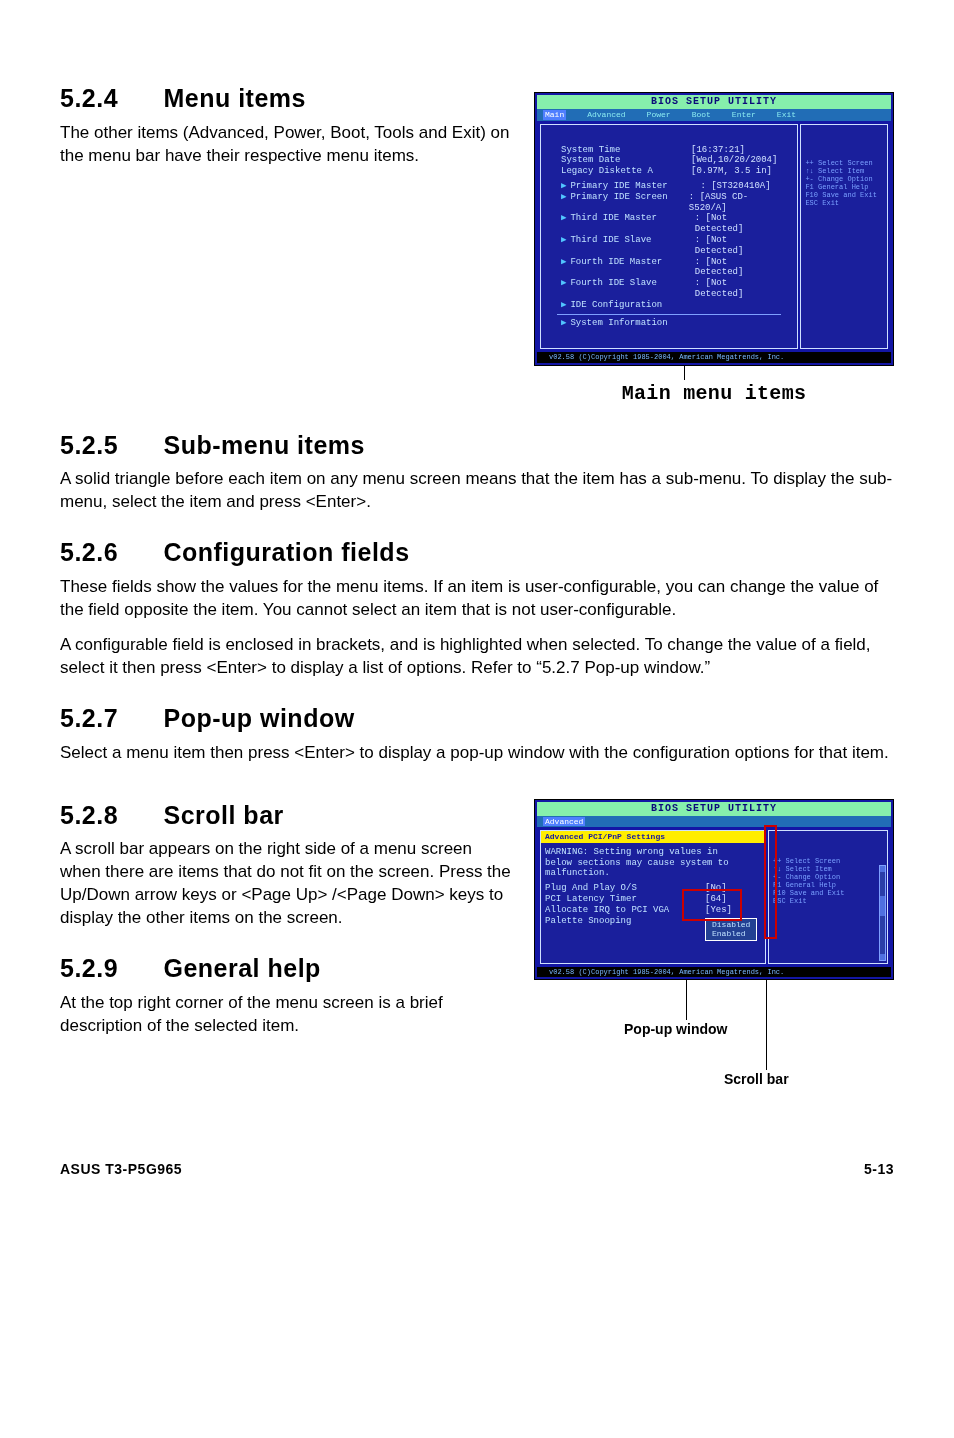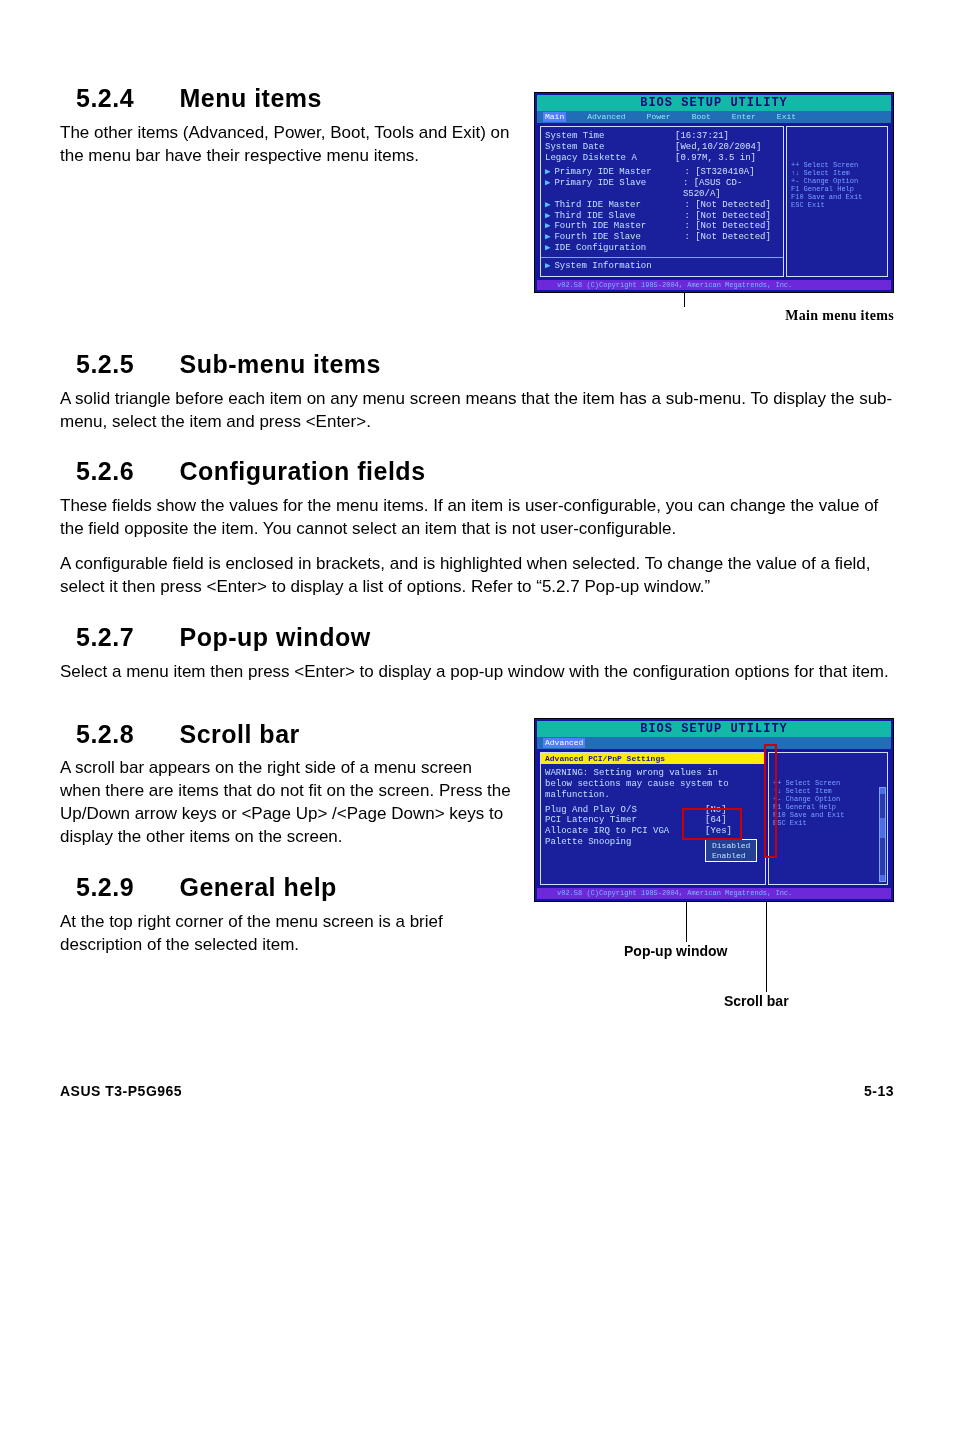--- a/index.html
+++ b/index.html
@@ -16,21 +16,20 @@
   h2 {
     font-family: "Verdana", "Arial Black", sans-serif;
     font-weight: 700;
     font-size: 25px;
     margin: 22px 0 6px 0;
     letter-spacing: 0.5px;
   }
   h2 .num {
     display: inline-block;
     min-width: 96px;
-    margin-left: 16px;
   }
   p {
     margin: 6px 0 12px 0;
   }
   .row-top {
     display: flex;
     align-items: flex-start;
     gap: 18px;
   }
   .col-left {
@@ -49,26 +48,26 @@
     font-size: 9px;
     line-height: 1.2;
     border: 1px solid #000;
     position: relative;
     box-sizing: border-box;
   }
   .bios-outer {
     padding: 2px;
   }
   .bios-topbar {
-    background: #14b8a6;
+    background: #86efac;
     color: #0a0a7a;
     font-weight: bold;
     text-align: center;
     padding: 1px 0;
-    font-size: 12px;
+    font-size: 10px;
     letter-spacing: 1px;
   }
   .bios-tabs {
     display: flex;
     gap: 21px;
     padding: 1px 6px;
     color: #8aeaf0;
     font-size: 8px;
     background: #216db6;
   }
@@ -77,21 +76,21 @@
     background: #4f7fff;
     padding: 0 2px;
   }
   .bios-body {
     display: flex;
   }
   .bios-left {
     flex: 1;
     border: 1px solid #cfe0ff;
     margin: 3px 2px 3px 3px;
-    padding: 4px;
+    padding: 20px;
     background: #1a1f9c;
   }
   .bios-right {
     width: 92px;
     border: 1px solid #cfe0ff;
     margin: 3px 3px 3px 0;
     background: #1a1f9c;
     color: #6aa0ff;
     padding: 4px;
     font-size: 7px;
@@ -110,24 +109,24 @@
     display: flex;
     color: #bfe1ff;
   }
   .bios-line .k { width: 130px; }
   .bios-line .v { color: #cfe0ff; }
   .bios-arrow {
     color: #52c6ff;
     margin-right: 4px;
   }
   .bios-bottom {
-    background: #6d28d9;
+    background: #000000;
     color: #7ab8ff;
     font-size: 7px;
-    padding: 1px 20px;
+    padding: 1px 12px;
   }
   .keyshelp {
     color: #7aa0ff;
     font-size: 7px;
     line-height: 1.15;
     margin-top: 30px;
   }
   .keyshelp div { white-space: nowrap; }
 
   
@@ -151,24 +150,24 @@
     font-size: 8px;
     margin-top: 2px;
   }
   .sel-box div { color: #bfe1ff; }
   .red-rect {
     position: absolute;
     border: 2px solid #c00;
     box-sizing: border-box;
   }
   .caption {
-    font-family: Liberation Serif, serif;
+    font-family: Liberation Mono, monospace;
     font-weight: 700;
-    font-size: 14px;
-    text-align: right;
+    font-size: 20px;
+    text-align: center;
     margin-top: 6px;
     letter-spacing: 0.3px;
   }
 
   
   .scrollbar {
     position: absolute;
     right: 1px;
     top: 34px;
     bottom: 2px;
@@ -278,21 +277,21 @@
               <span class="v">[0.97M, 3.5 in]</span>
             </div>
           <div style="height:4px"></div>
           <div class="bios-line">
               <span class="bios-arrow">▶</span>
               <span class="k">Primary IDE Master</span>
               <span class="v">: [ST320410A]</span>
             </div>
           <div class="bios-line">
               <span class="bios-arrow">▶</span>
-              <span class="k">Primary IDE Slave</span>
+              <span class="k">Primary IDE Screen</span>
               <span class="v">: [ASUS CD-S520/A]</span>
             </div>
           <div class="bios-line">
               <span class="bios-arrow">▶</span>
               <span class="k">Third IDE Master</span>
               <span class="v">: [Not Detected]</span>
             </div>
           <div class="bios-line">
               <span class="bios-arrow">▶</span>
               <span class="k">Third IDE Slave</span>

